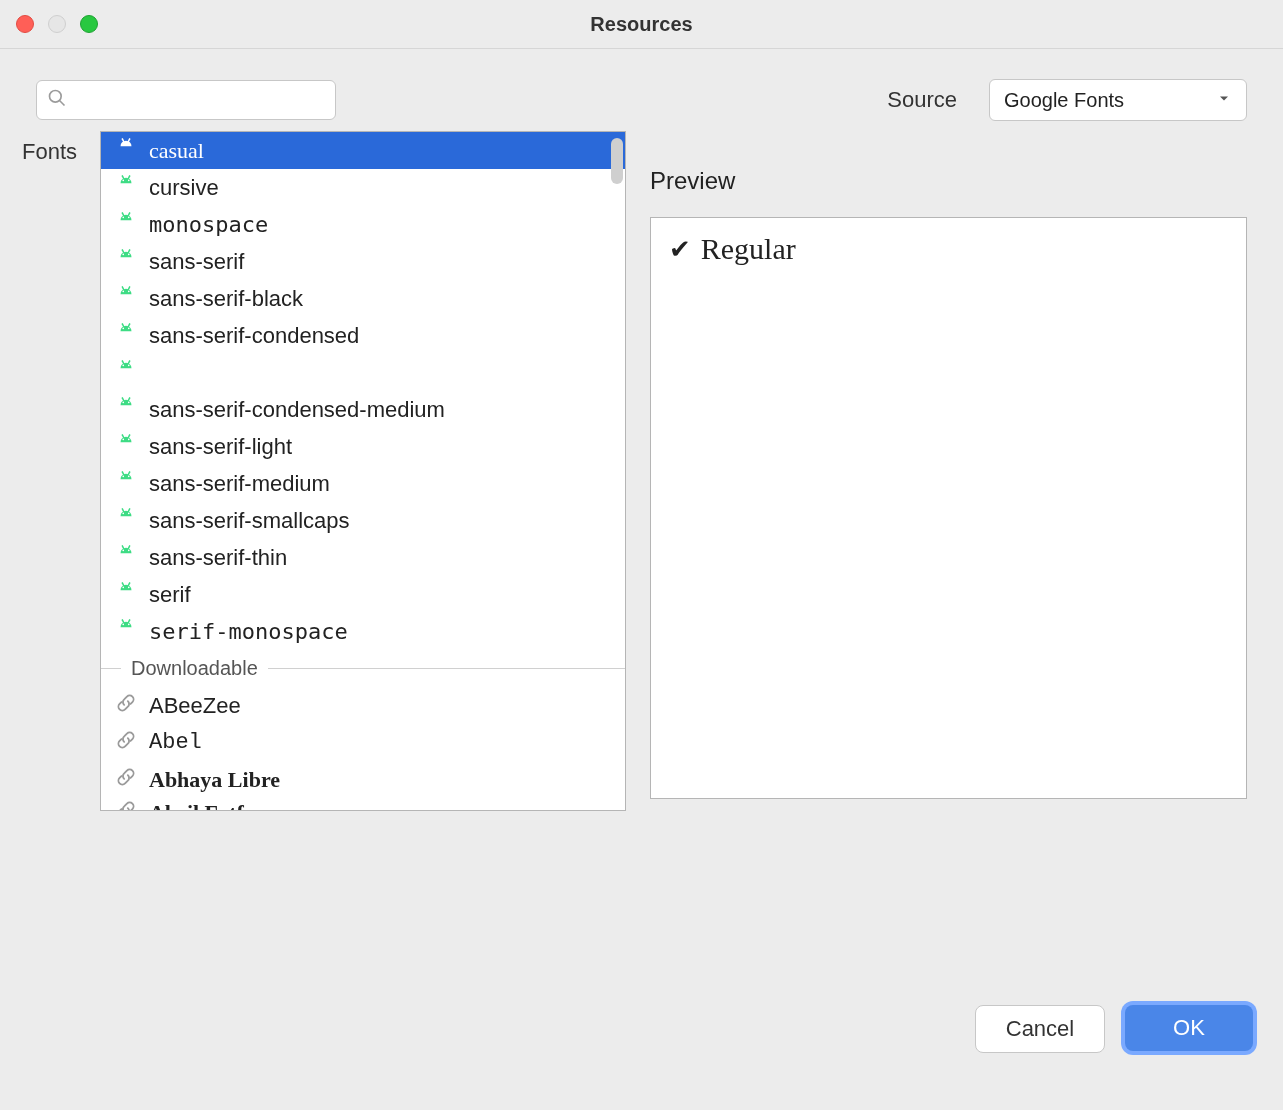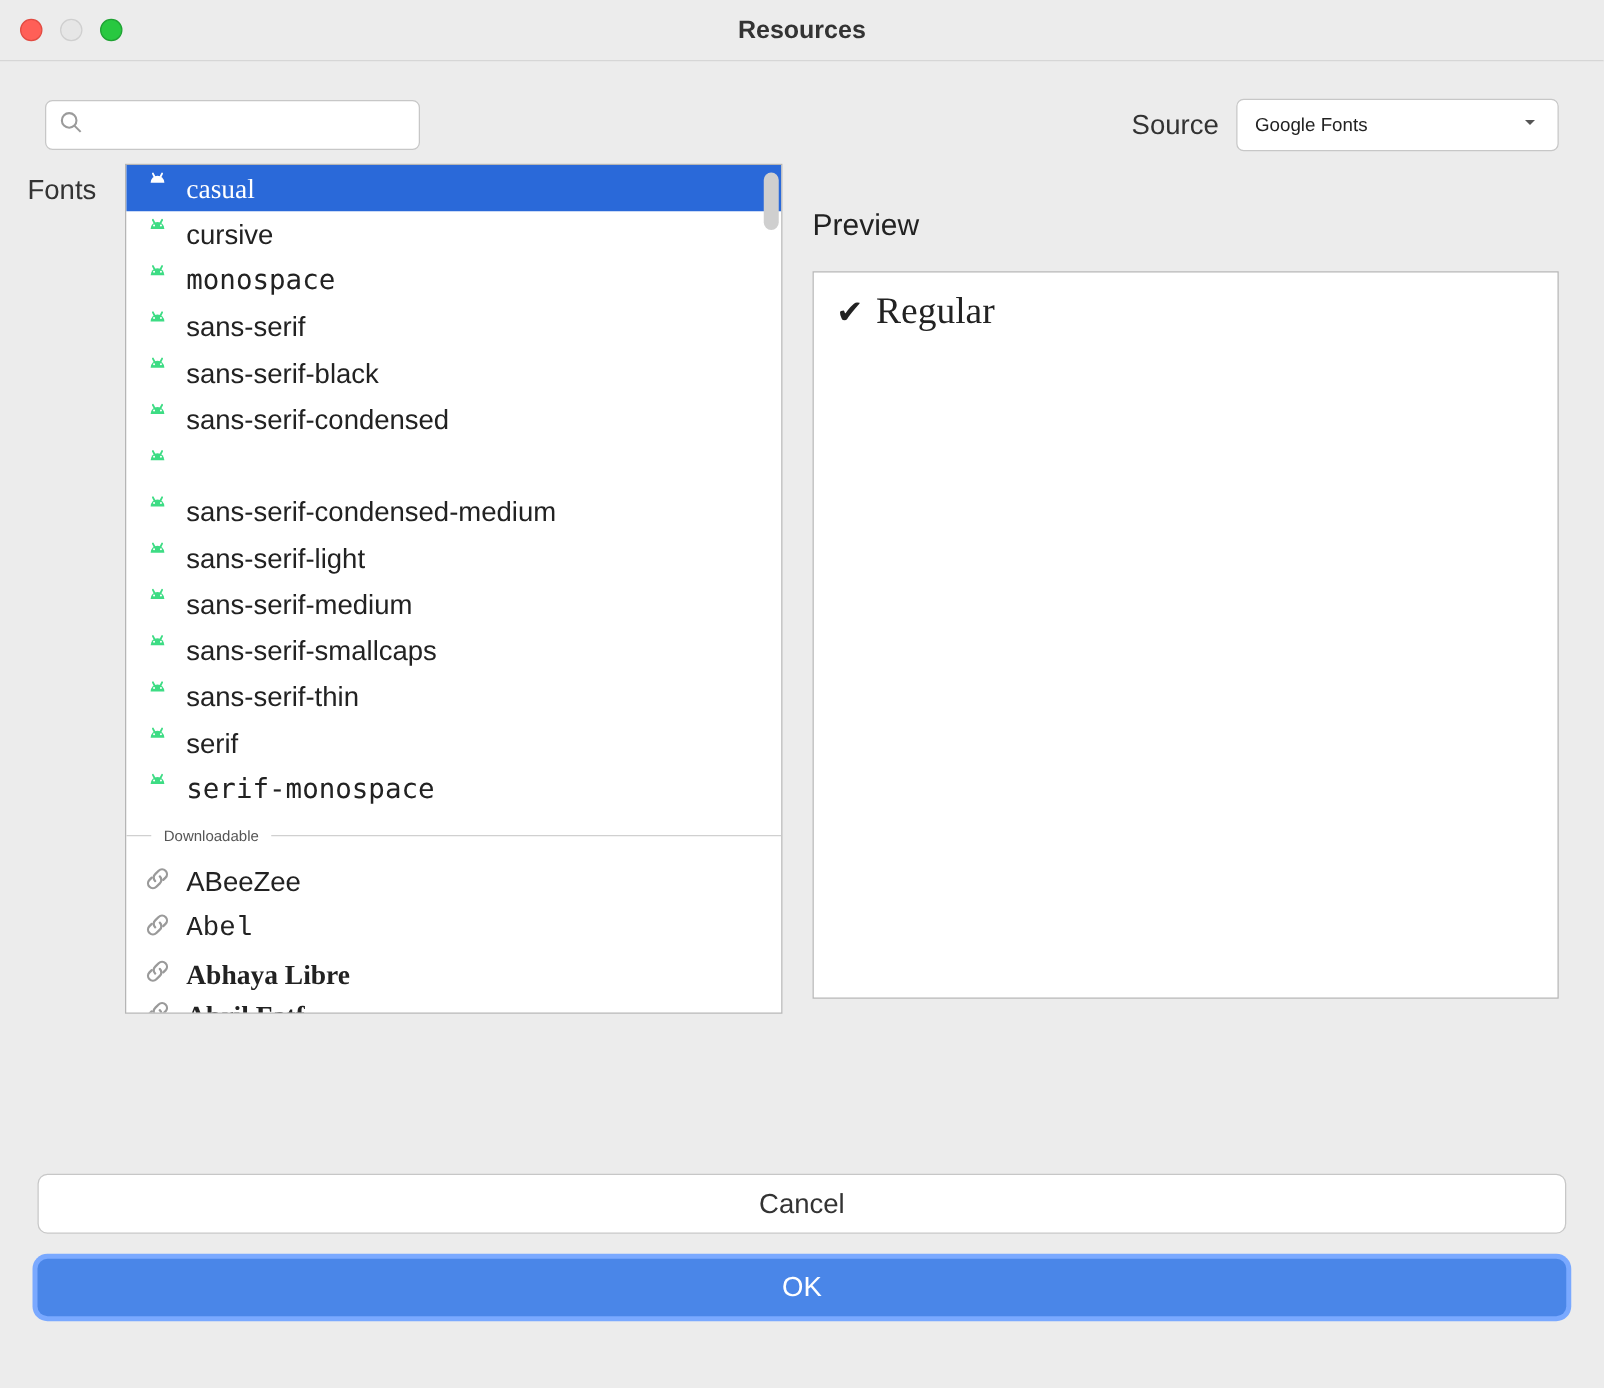--- a/index.html
+++ b/index.html
@@ -59,29 +59,29 @@
     box-sizing:border-box;
   }
   .searchbox svg { flex:0 0 auto; }
   .searchbox input {
     border:none; outline:none; font-size:18px; flex:1; margin-left:8px;
     background:transparent;
   }
 
   .toolbar-right {
     margin-left:auto;
-    display:flex; align-items:center; gap:14px;
+    display:flex; align-items:center; gap:32px;
   }
   .label { font-size:22px; color:#333; }
 
   .select {
     width:258px; height:42px; border:1px solid var(--border);
     border-radius:6px; background:#fff;
     display:flex; align-items:center; padding:0 14px;
-    font-size:15px; box-sizing:border-box; position:relative;
+    font-size:20px; box-sizing:border-box; position:relative;
     cursor:default;
   }
   .select .chev {
     position:absolute; right:14px; top:50%; transform:translateY(-50%);
   }
 
   .body {
     flex:1; display:flex; gap:24px;
     padding: 0 36px 0 22px;
     min-height:0;
@@ -126,21 +126,21 @@
 
   .font-casual { font-family: "Comic Sans MS", "Chalkboard", cursive; }
   .font-mono   { font-family: ui-monospace, "Menlo", "Consolas", monospace; }
   .font-serif  { font-family: Georgia, "Times New Roman", serif; font-weight:600;}
   .font-narrow { font-family: Liberation Mono, monospace; }
   .font-sans   { font-family: -apple-system, Arial, sans-serif; }
   .partial     { height:30px; overflow:hidden; }
 
   .section-header {
     display:flex; align-items:center; gap:10px;
-    height:37px; padding:0 0; color:#555; font-size:12px;
+    height:37px; padding:0 0; color:#555; font-size:20px;
   }
   .section-header .rule {
     flex:1; height:1px; background:#d0d0d0;
   }
   .section-header .leading-rule {
     width:20px; height:1px; background:#d0d0d0;
   }
 
   .right-col {
     flex:1; display:flex; flex-direction:column;
@@ -164,21 +164,20 @@
     font-size:30px;
     font-family: "Comic Sans MS", "Chalkboard", cursive;
     color:#222;
   }
   .preview-item .check { font-size:26px; }
 
   .footer {
     display:flex; justify-content:flex-end; gap:20px;
     padding: 24px 30px 30px 30px;
     margin-top:auto;
-    flex-direction:column;
   }
   .btn {
     min-width:128px; height:46px;
     border-radius:8px; font-size:22px;
     display:flex; align-items:center; justify-content:center;
     cursor:default;
   }
   .btn.cancel {
     background:#fff; border:1px solid var(--border); color:#333;
   }

